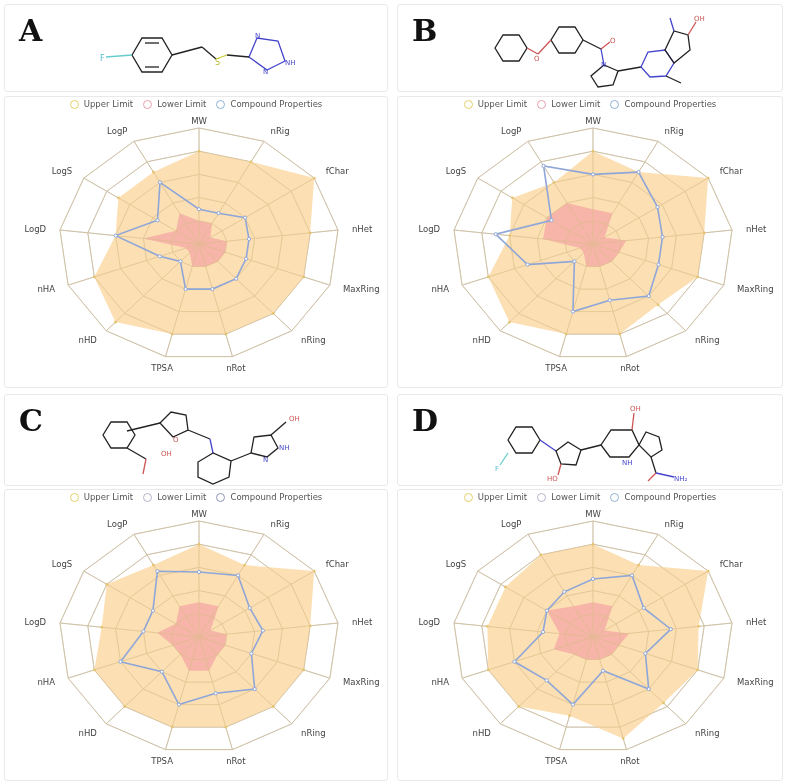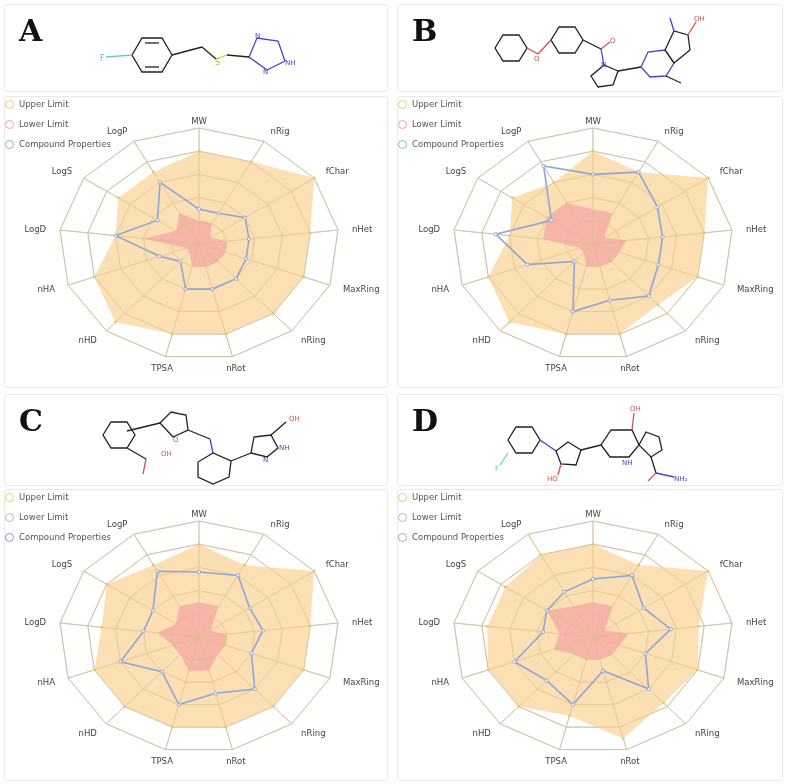--- a/index.html
+++ b/index.html
@@ -3,21 +3,21 @@
   <meta charset="utf-8">
   <style>
     html, body { margin: 0; padding: 0; background: #ffffff; }
     body { width: 787px; height: 784px; position: relative; overflow: hidden; font-family: "DejaVu Sans", sans-serif; }
     .panel { position: absolute; background: #fff; border: 1px solid #e9e9e9; border-radius: 3px; box-sizing: border-box; }
     .mol-panel { height: 88px; }
     .chart-panel { height: 292px; }
     .panel-letter { position: absolute; left: 14px; top: 8px; font-family: "DejaVu Serif", serif; font-weight: bold; font-size: 30px; color: #111; }
     .mol-svg { position: absolute; left: 0; top: 0; }
     .chart-svg { position: absolute; left: 0; top: 0; }
-    .legend { position: absolute; top: 2px; left: 0; right: 0; display: flex; justify-content: center; gap: 10px; font-size: 8.5px; color: #555; flex-direction: column; }
+    .legend { position: absolute; top: 2px; left: 0; right: 0; display: flex; justify-content: center; gap: 10px; font-size: 8.5px; color: #555; }
     .legend-item { display: flex; align-items: center; gap: 5px; }
     .legend-swatch { width: 9px; height: 9px; border-radius: 50%; border: 1.3px solid; box-sizing: border-box; background: #fff; }
     .axis-label { font-family: "DejaVu Sans", sans-serif; font-size: 8.5px; fill: #444; }
   </style>
 </head>
 <body>
 
 <div class="panel mol-panel" style="left:4px; top:4px; width:384px;">
   <span class="panel-letter">A</span>
   <svg class="mol-svg" width="384" height="88" viewBox="0 0 384 88">

